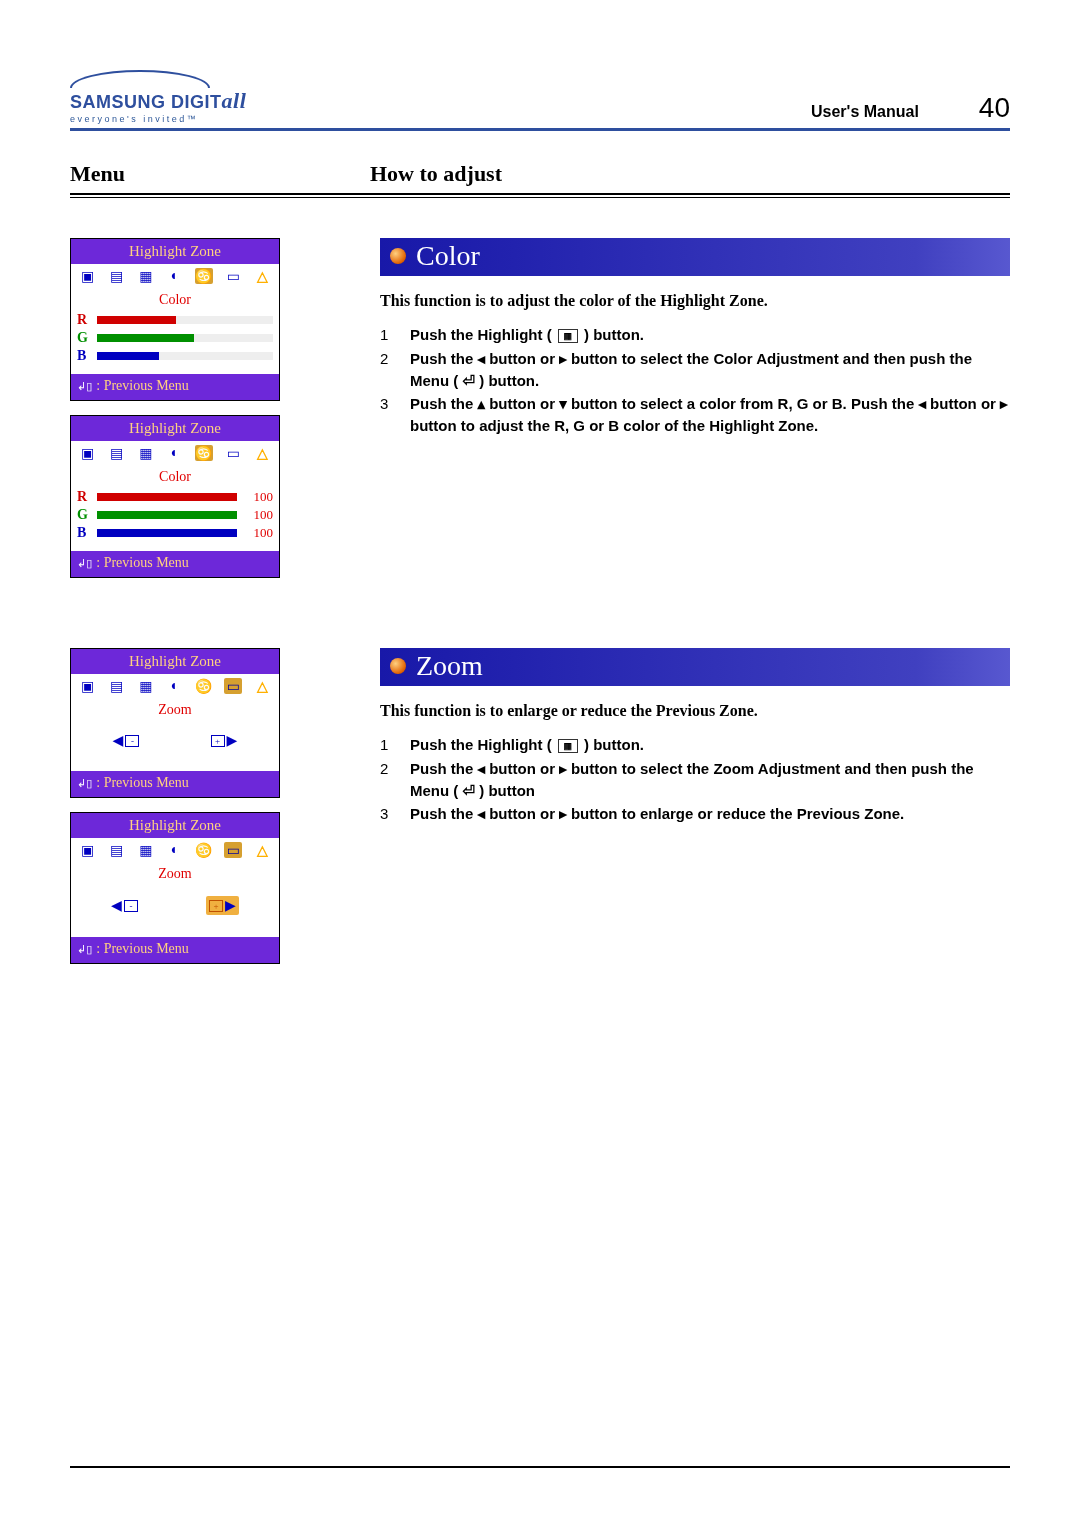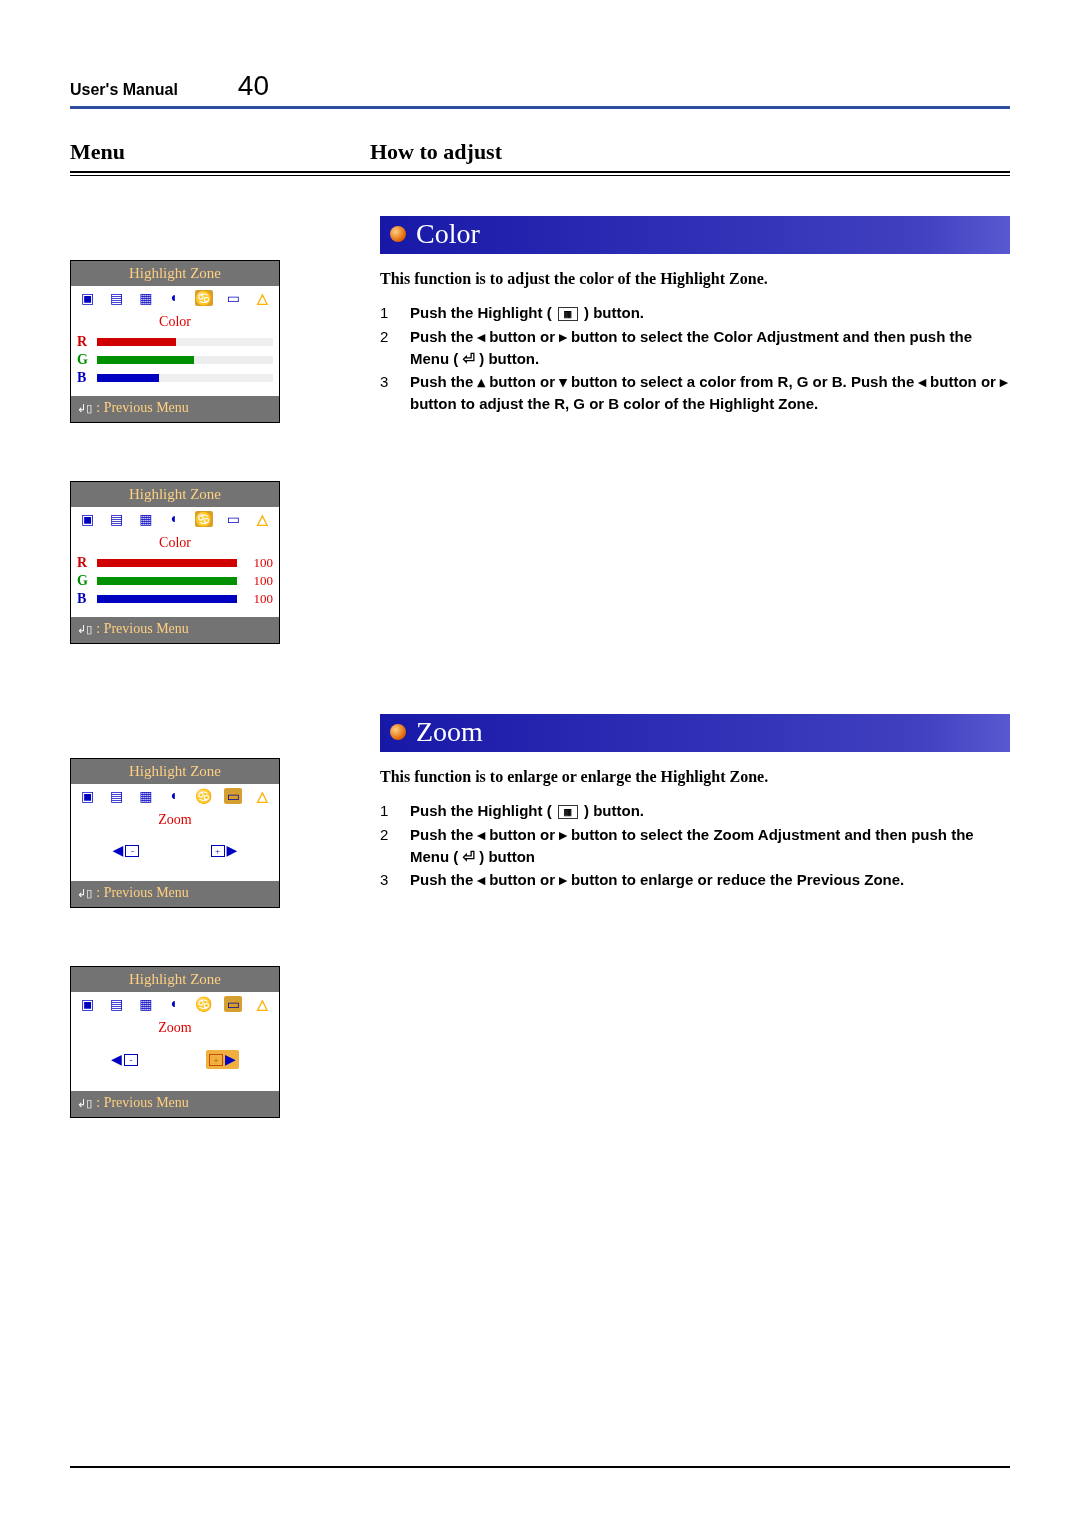--- a/index.html
+++ b/index.html
@@ -56,25 +56,24 @@
   .dbl-rule .thick { border: none; border-top: 2px solid #000; }
   .dbl-rule .thin { border: none; border-top: 1px solid #000; margin-top: 2px; }
 
   .content-row { display: flex; gap: 30px; margin-bottom: 70px; }
   .left-col { width: 280px; display: flex; flex-direction: column; gap: 14px; }
   .right-col { flex: 1; }
 
   
   .osd {
     width: 210px;
-    background: #737373;
+    background: #6d28d9;
     border: 1px solid #000;
     font-family: 'Times New Roman', serif;
     font-size: 14px;
-    margin-top: 44px;
   }
   .osd-title { color: #ffd080; text-align: center; padding: 4px 0; font-size: 15px; }
   .osd-icons {
     display: flex; justify-content: space-around; align-items: center;
     background: #fff; padding: 4px 2px; margin: 0 0 0 0;
   }
   .osd-icons .ic { width: 18px; height: 16px; color: #0000c0; display:flex; align-items:center; justify-content:center; font-size:14px; }
   .osd-icons .ic.sel { background: #d6a030; color:#0000a0; border-radius:2px; padding:0 1px; }
   .osd-icons .warn { color: #ffb000; font-weight:bold; }
   .osd-body { background: #fff; padding: 4px 6px 8px 6px; }
@@ -122,20 +121,27 @@
   .bottom-rule {
     position:absolute; left:70px; right:70px; bottom:60px;
     border:none; border-top:2px solid #000;
   }
 </style>
 </head>
 <body>
 
 <div class="page">
   <div class="header-row">
+    <div class="logo-block">
+      <div class="logo-curve"></div>
+      <div class="logo-text">
+        <span class="blue">SAMSUNG DIGIT</span><span class="ital">all</span>
+      </div>
+      <div class="logo-sub">everyone's invited™</div>
+    </div>
     <div class="header-right">
       <div class="manual-title">User's Manual</div>
       <div class="page-num">40</div>
     </div>
   </div>
   <hr class="hr-blue">
 
 
   <div class="columns-head">
     <div class="col-menu">Menu</div>
@@ -302,21 +308,21 @@
             <span>: Previous Menu</span>
           </div>
       </div>
     </div>
 
     <div class="right-col">
       <div class="sec-banner">
         <span class="sec-bullet"></span>
         <span>Zoom</span>
       </div>
-      <div class="sec-intro">This function is to enlarge or enlarge the Highlight Zone.</div>
+      <div class="sec-intro">This function is to enlarge or reduce the Previous Zone.</div>
       <ol class="steps">
         <li>
           <span class="num">1</span>
           <span class="txt"><span>Push the Highlight ( </span><span class="inline-ic">▦</span><span> ) button.</span></span>
         </li>
         <li>
           <span class="num">2</span>
           <span class="txt">Push the ◂ button or ▸ button to select the Zoom  Adjustment and then push the Menu ( ⏎ ) button</span>
         </li>
         <li>

